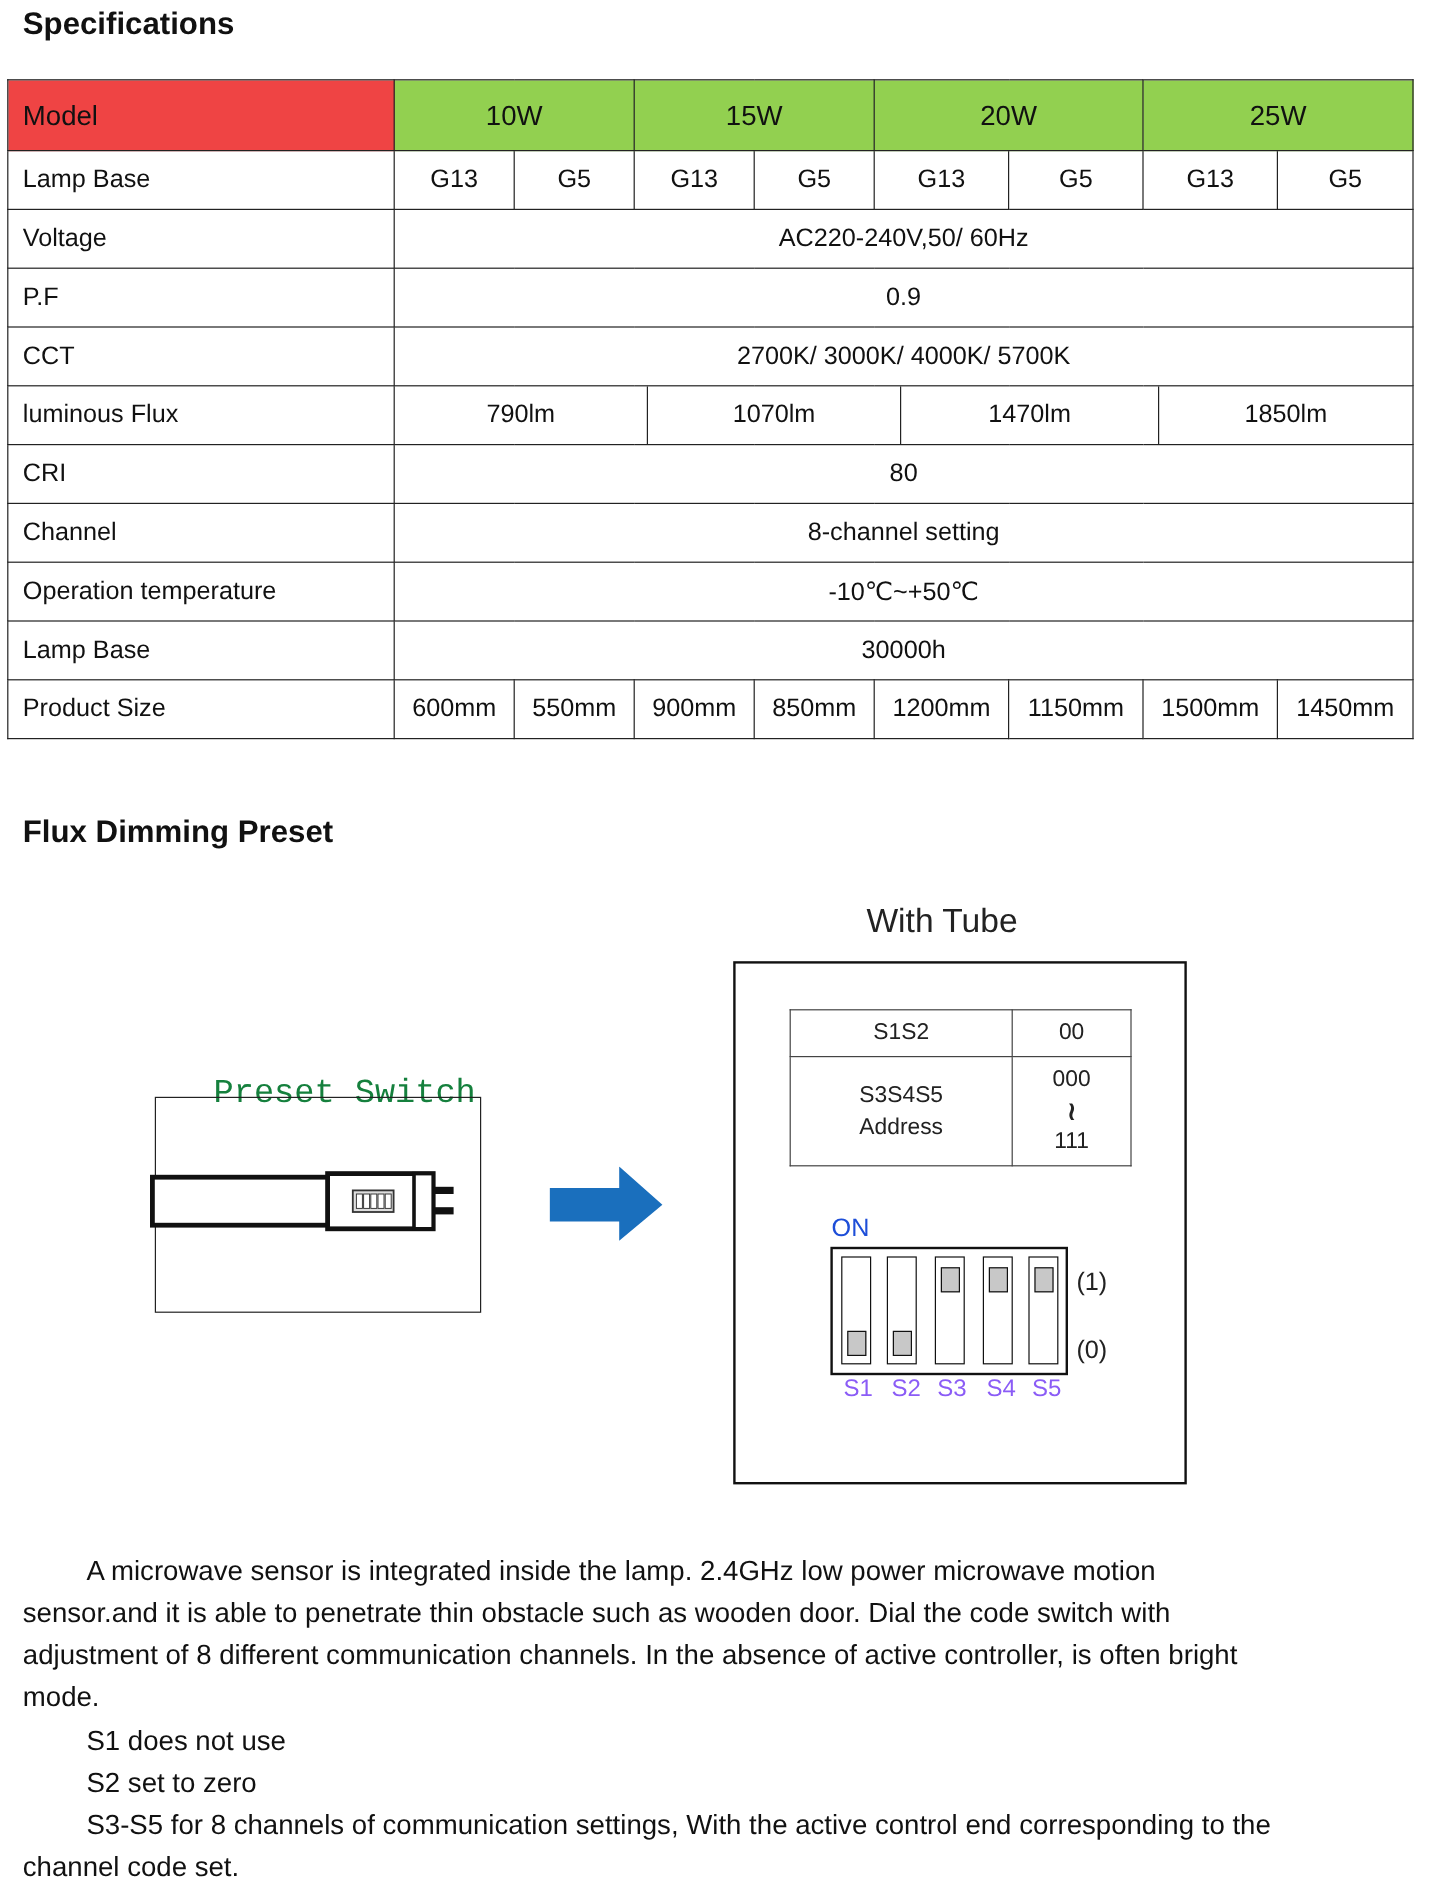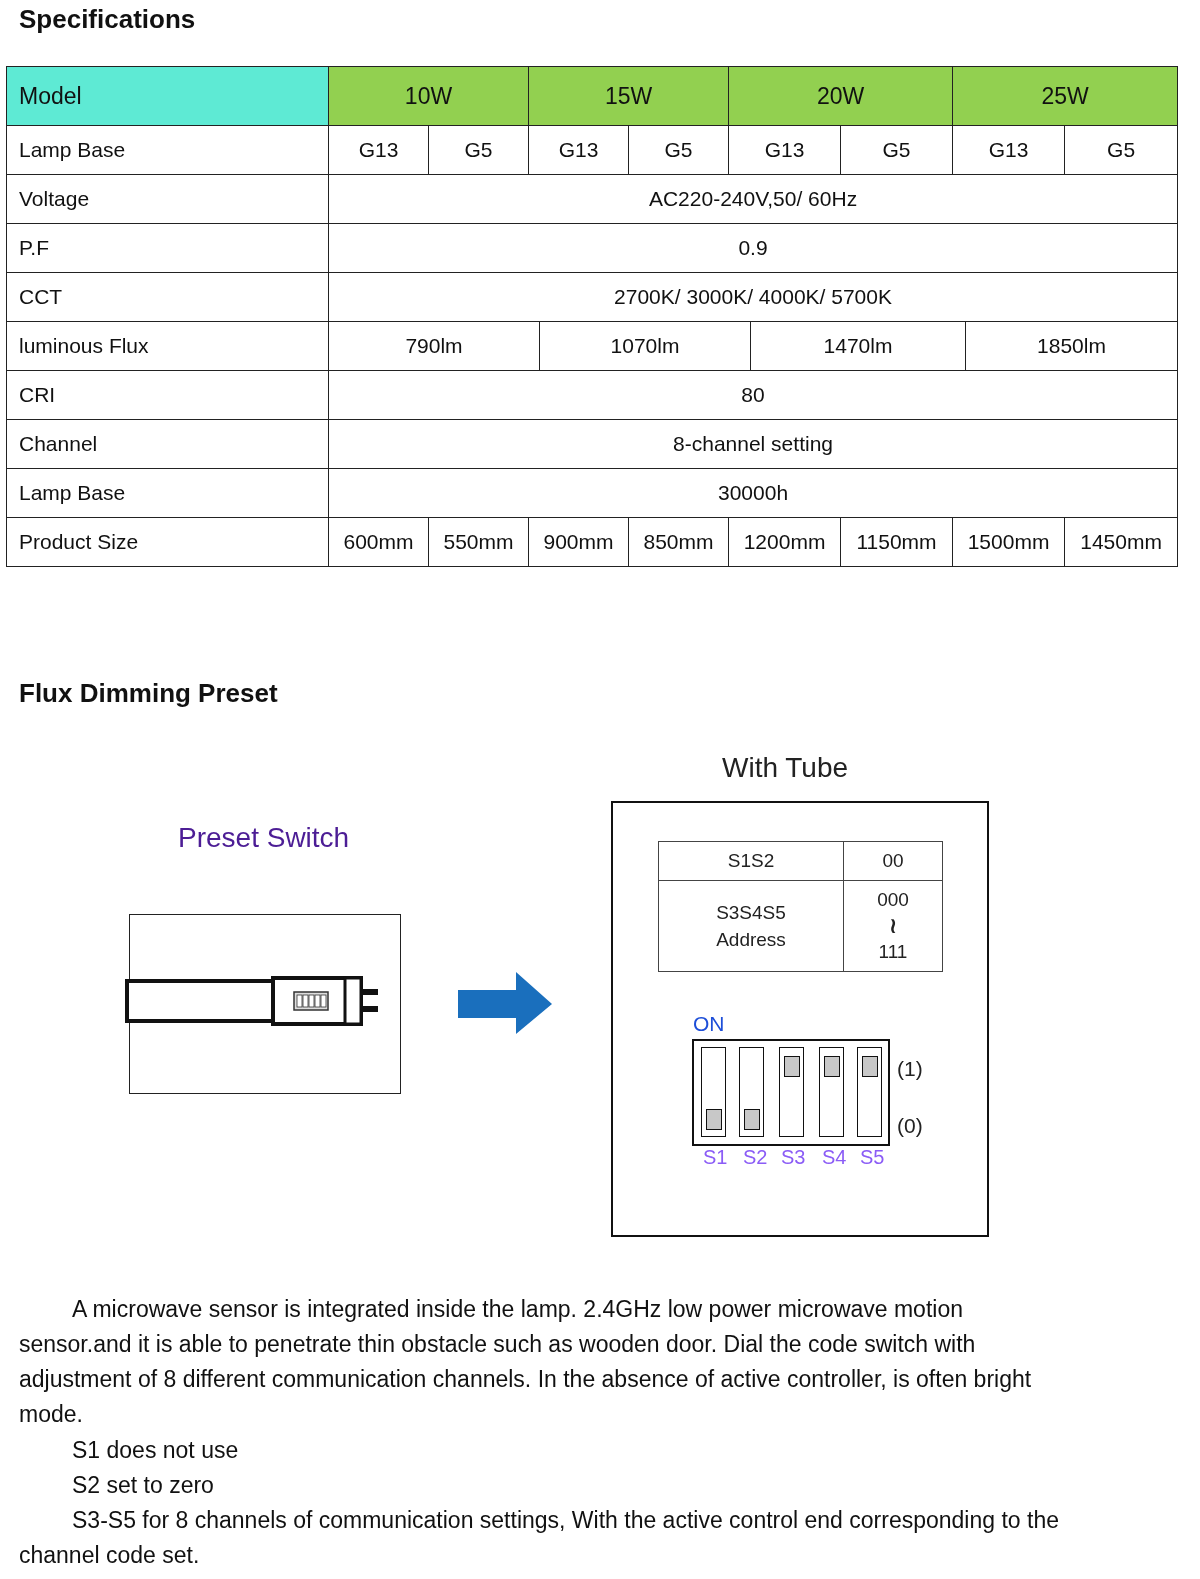--- a/index.html
+++ b/index.html
@@ -20,21 +20,21 @@
   .slave-box { position:absolute; left:611px; top:801px; width:374px; height:432px; border:2px solid #111; }
   table.addr { position:absolute; left:658px; top:841px; border-collapse:collapse; font-size:19px; color:#222; }
   table.addr td { border:1.5px solid #444; text-align:center; vertical-align:middle; padding:0; }
   .on-label { position:absolute; left:693px; top:1012px; font-size:21px; color:#1d4ed8; }
   .dip { position:absolute; left:692px; top:1039px; width:194px; height:103px; border:2.5px solid #111; }
   .slot { position:absolute; top:6px; width:23px; height:88px; border:1.5px solid #111; background:#fff; }
   .knob { position:absolute; left:4px; width:14px; height:19px; border:1.5px solid #111; background:#c8c8c8; }
   .slot-lbl { position:absolute; top:1146px; font-size:20px; color:#8b5cf6; }
   .state-lbl { position:absolute; left:897px; font-size:21px; color:#222; }
 
-  .preset-title { position:absolute; left:178px; top:822px; font-size:28px; color:#4c1d95; }
+  .preset-title { position:absolute; left:178px; top:896px; font-size:28px; color:#15803d;font-family:Liberation Mono, monospace; }
   .preset-box { position:absolute; left:129px; top:914px; width:270px; height:178px; border:1.5px solid #222; }
   .arrow { position:absolute; left:458px; top:972px; }
 
   .para { position:absolute; left:19px; width:1060px; font-size:23px; line-height:35px; color:#111; }
   .indent { text-indent:53px;margin-top:16px; }
 </style>
 </head>
 <body>
 
 <div class="h1">Specifications</div>
@@ -46,21 +46,21 @@
       <col style="width:100px">
     <col style="width:100px">
       <col style="width:100px">
     <col style="width:112px">
       <col style="width:112px">
     <col style="width:112px">
       <col style="width:113px">
   </colgroup>
   <tbody>
       <tr class="head">
-    <td class="lbl" style="background: #5eead4; margin-top: 48px;">Model</td>
+    <td class="lbl" style="background: #ef4444; margin-top: 48px;">Model</td>
     <td colspan="2" style="background: rgb(146, 208, 80);">10W</td>
     <td colspan="2" style="background: rgb(146, 208, 80);">15W</td>
     <td colspan="2" style="background: rgb(146, 208, 80);">20W</td>
     <td colspan="2" style="background: rgb(146, 208, 80);">25W</td>
   </tr>
   <tr>
     <td class="lbl">Lamp Base</td>
     <td>G13</td>
     <td>G5</td>
     <td>G13</td>
@@ -93,20 +93,24 @@
       </div>
     </td>
   </tr>
   <tr>
     <td class="lbl">CRI</td>
     <td colspan="8">80</td>
   </tr>
   <tr>
     <td class="lbl">Channel</td>
     <td colspan="8">8-channel setting</td>
+  </tr>
+  <tr>
+    <td class="lbl">Operation temperature</td>
+    <td colspan="8">-10℃~+50℃</td>
   </tr>
   <tr>
     <td class="lbl">Lamp Base</td>
     <td colspan="8">30000h</td>
   </tr>
   <tr>
     <td class="lbl">Product Size</td>
     <td>600mm</td>
     <td>550mm</td>
     <td>900mm</td>

